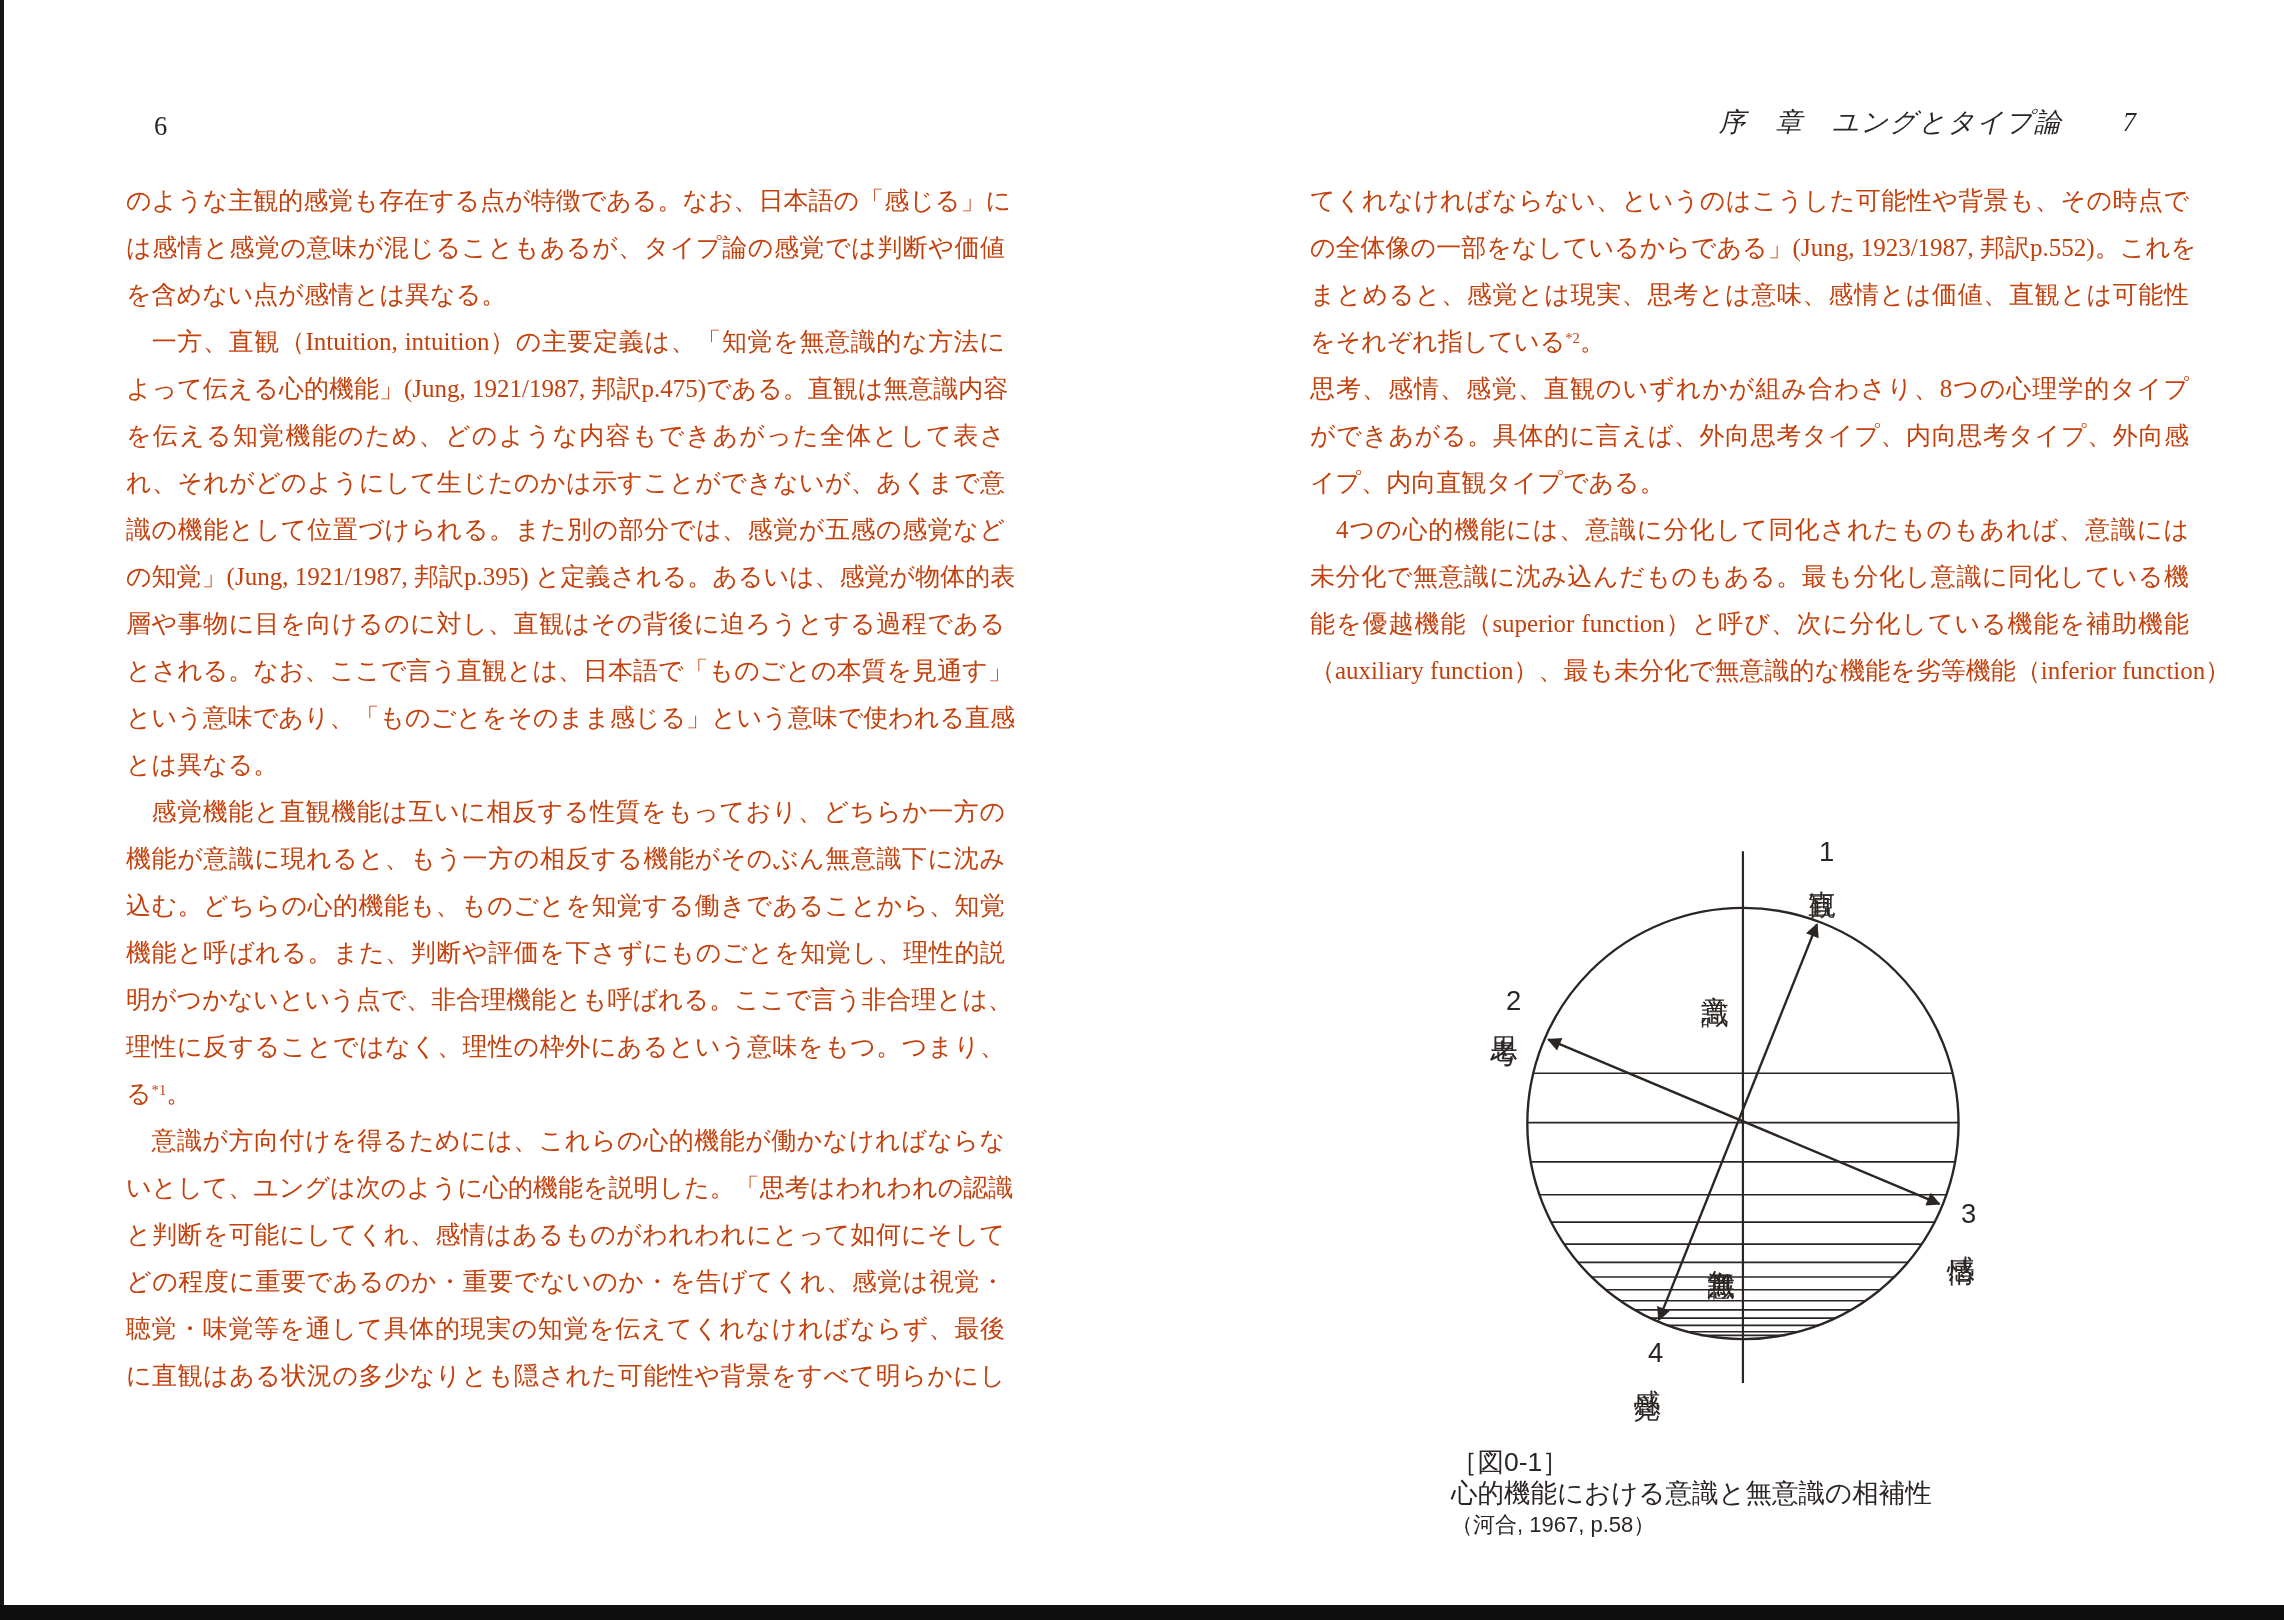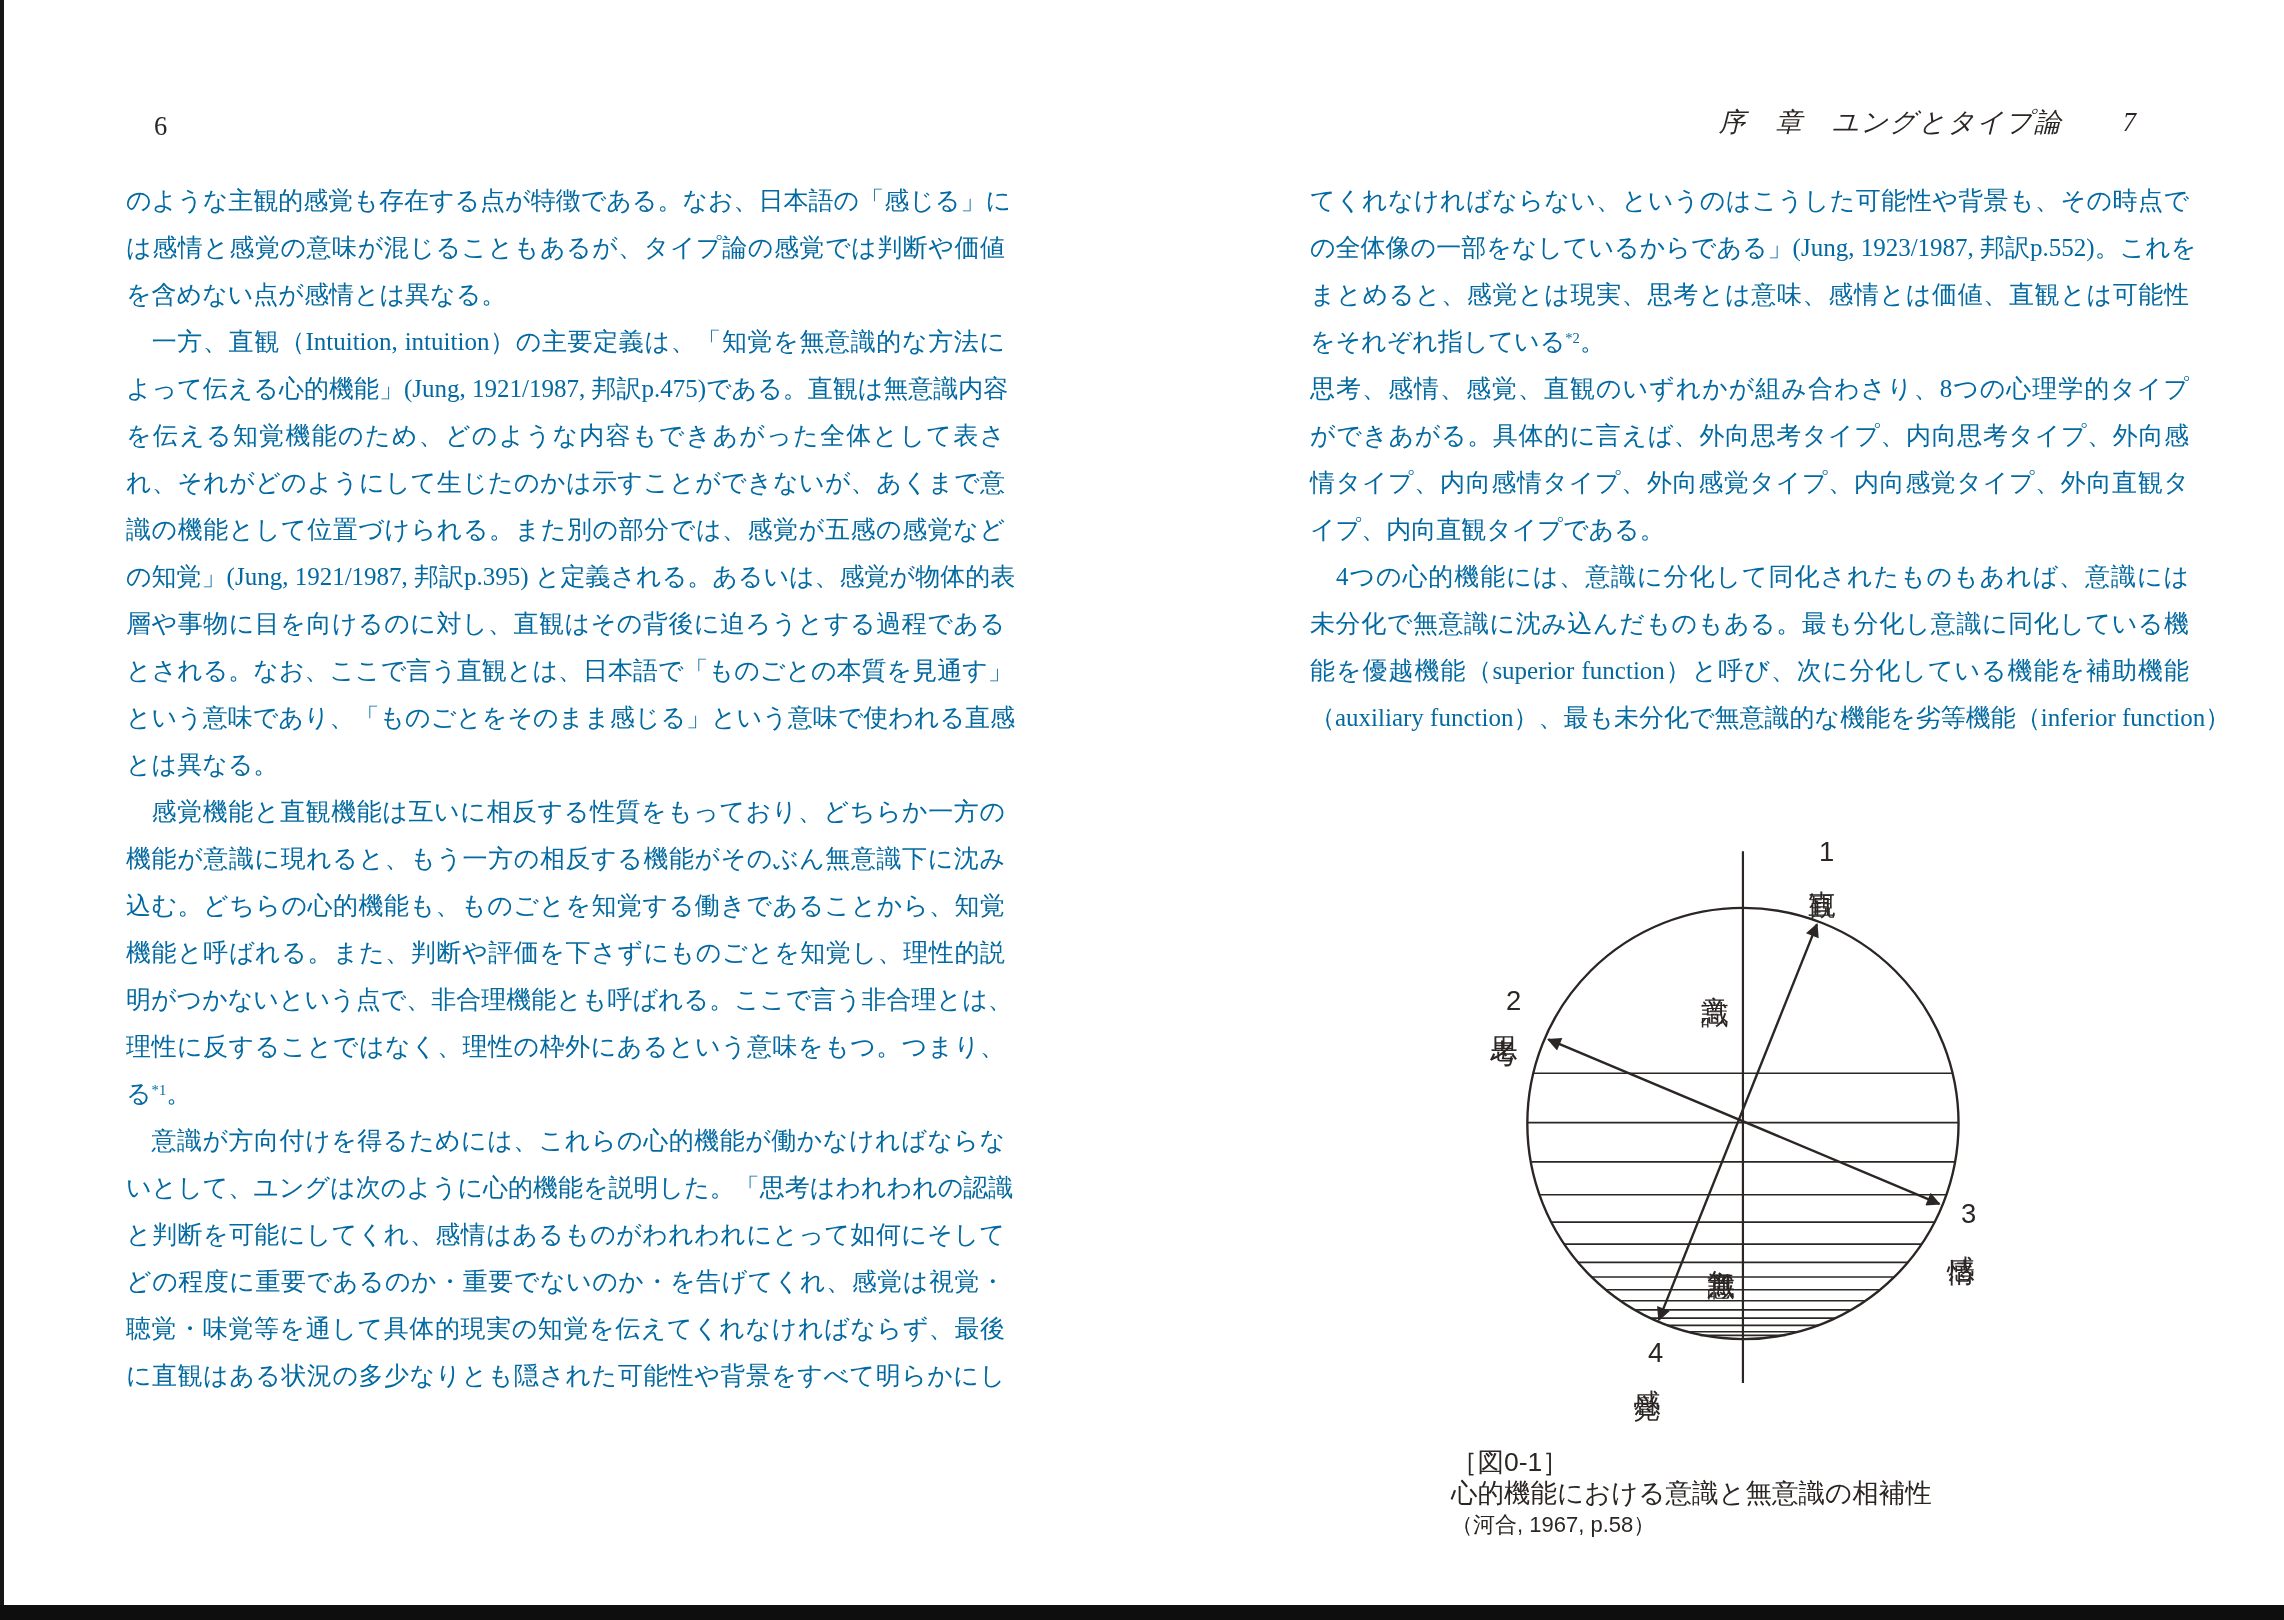--- a/index.html
+++ b/index.html
@@ -21,21 +21,21 @@
     font-size:26.5px;line-height:29px;letter-spacing:1.8px;font-style:italic;
   }
   .rheader .num{margin-left:60px;margin-right:51px;letter-spacing:0;}
 
   .textcol{position:absolute;width:879px;}
   .textcol-left{left:126px;top:177px;}
   .textcol-right{left:1310px;top:177px;}
   .line{
     height:47px;line-height:47px;font-size:25px;
     text-align:justify;text-align-last:justify;
-    white-space:nowrap;color:#0369a1;
+    white-space:nowrap;color:#c2410c;
   }
   .line.end{text-align-last:left;}
   .line sup{font-size:14.6px;vertical-align:7.3px;line-height:0;}
 
   .figure-wrap{position:absolute;left:1425px;top:822px;width:645px;height:645px;}
   .figure-wrap svg{position:absolute;left:0;top:0;}
 
   .figlabel{
     position:absolute;
     font-family:"Liberation Sans","DejaVu Sans",sans-serif;
@@ -99,21 +99,20 @@
   <span>序　章　ユングとタイプ論</span>
   <span class="num">7</span>
 </div>
 <div class="textcol textcol-right">
     <div class="line">てくれなければならない、というのはこうした可能性や背景も、その時点で</div>
     <div class="line">の全体像の一部をなしているからである」(Jung, 1923/1987, 邦訳p.552)。これを</div>
     <div class="line">まとめると、感覚とは現実、思考とは意味、感情とは価値、直観とは可能性</div>
     <div class="line end">をそれぞれ指している<sup>*2</sup>。</div>
     <div class="line">思考、感情、感覚、直観のいずれかが組み合わさり、8つの心理学的タイプ</div>
     <div class="line">ができあがる。具体的に言えば、外向思考タイプ、内向思考タイプ、外向感</div>
-    <div class="line">情タイプ、内向感情タイプ、外向感覚タイプ、内向感覚タイプ、外向直観タ</div>
     <div class="line end">イプ、内向直観タイプである。</div>
     <div class="line">　4つの心的機能には、意識に分化して同化されたものもあれば、意識には</div>
     <div class="line">未分化で無意識に沈み込んだものもある。最も分化し意識に同化している機</div>
     <div class="line">能を優越機能（superior function）と呼び、次に分化している機能を補助機能</div>
     <div class="line">（auxiliary function）、最も未分化で無意識的な機能を劣等機能（inferior function）</div>
   </div>
 
 <div class="figure-wrap">
   <svg width="645" height="645" viewBox="0 0 706 706">
     <defs>

